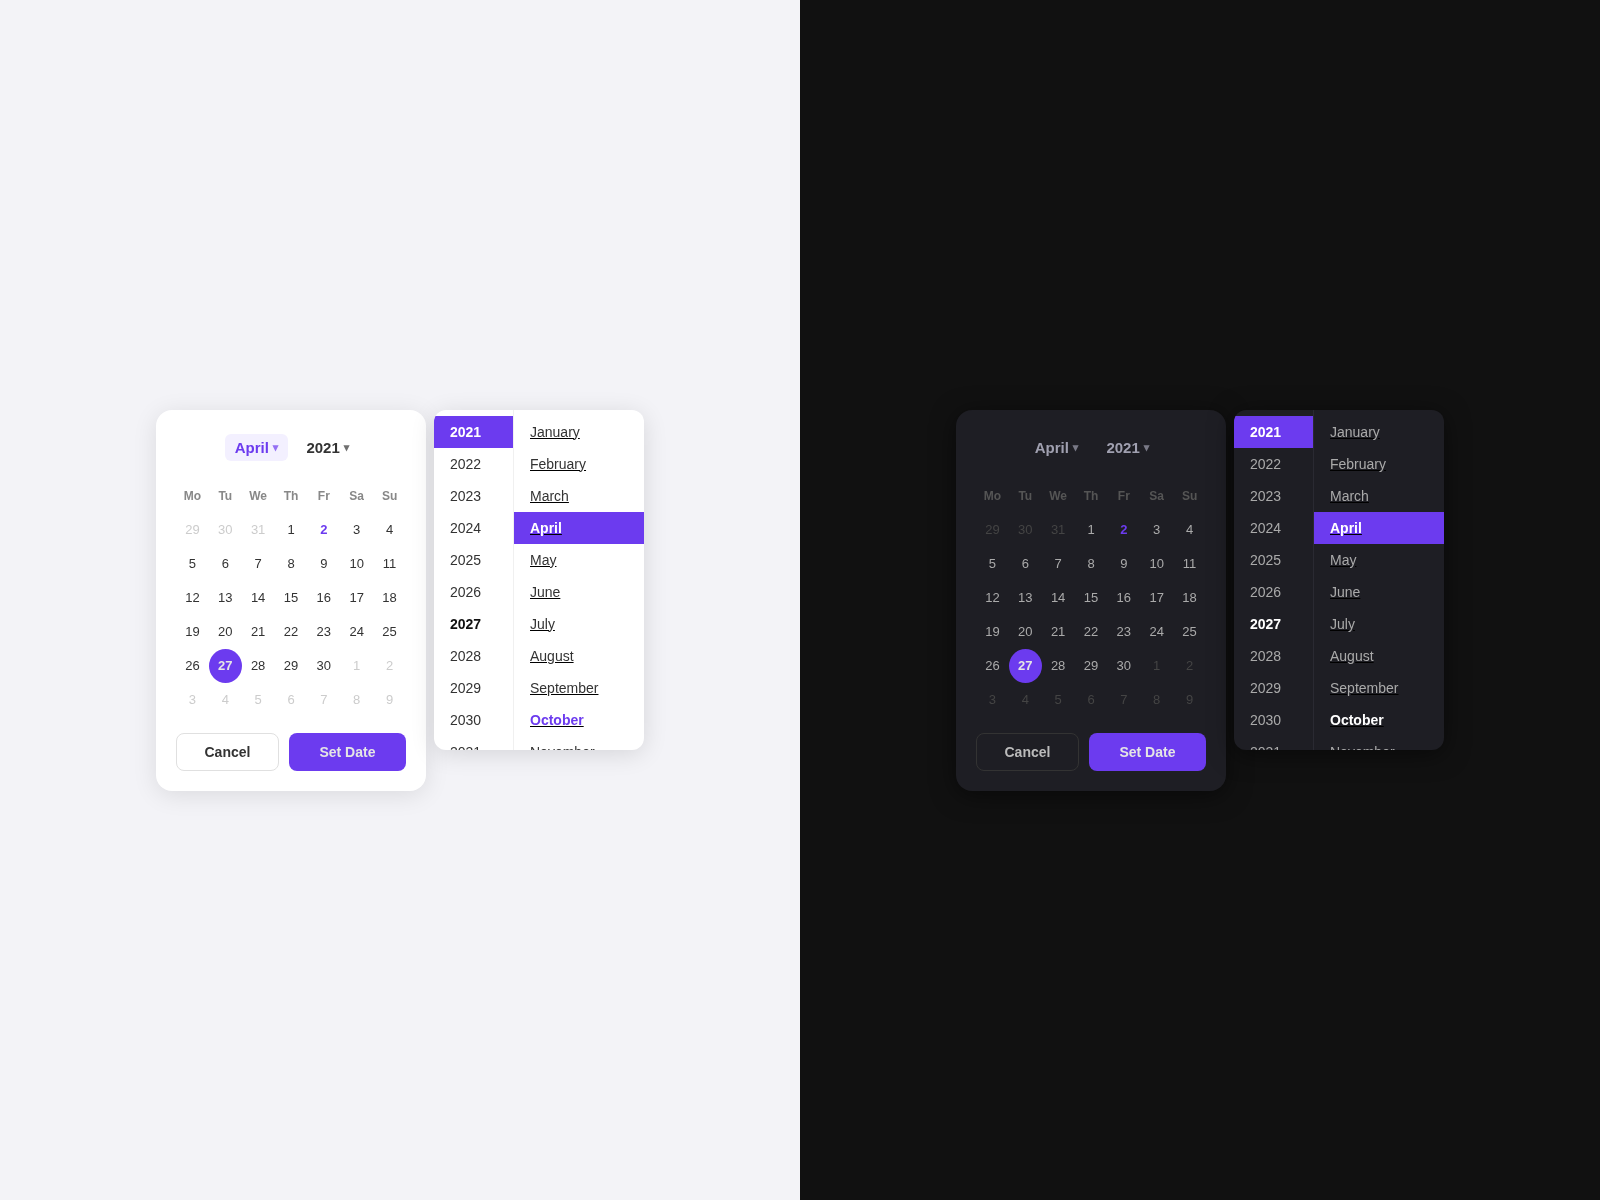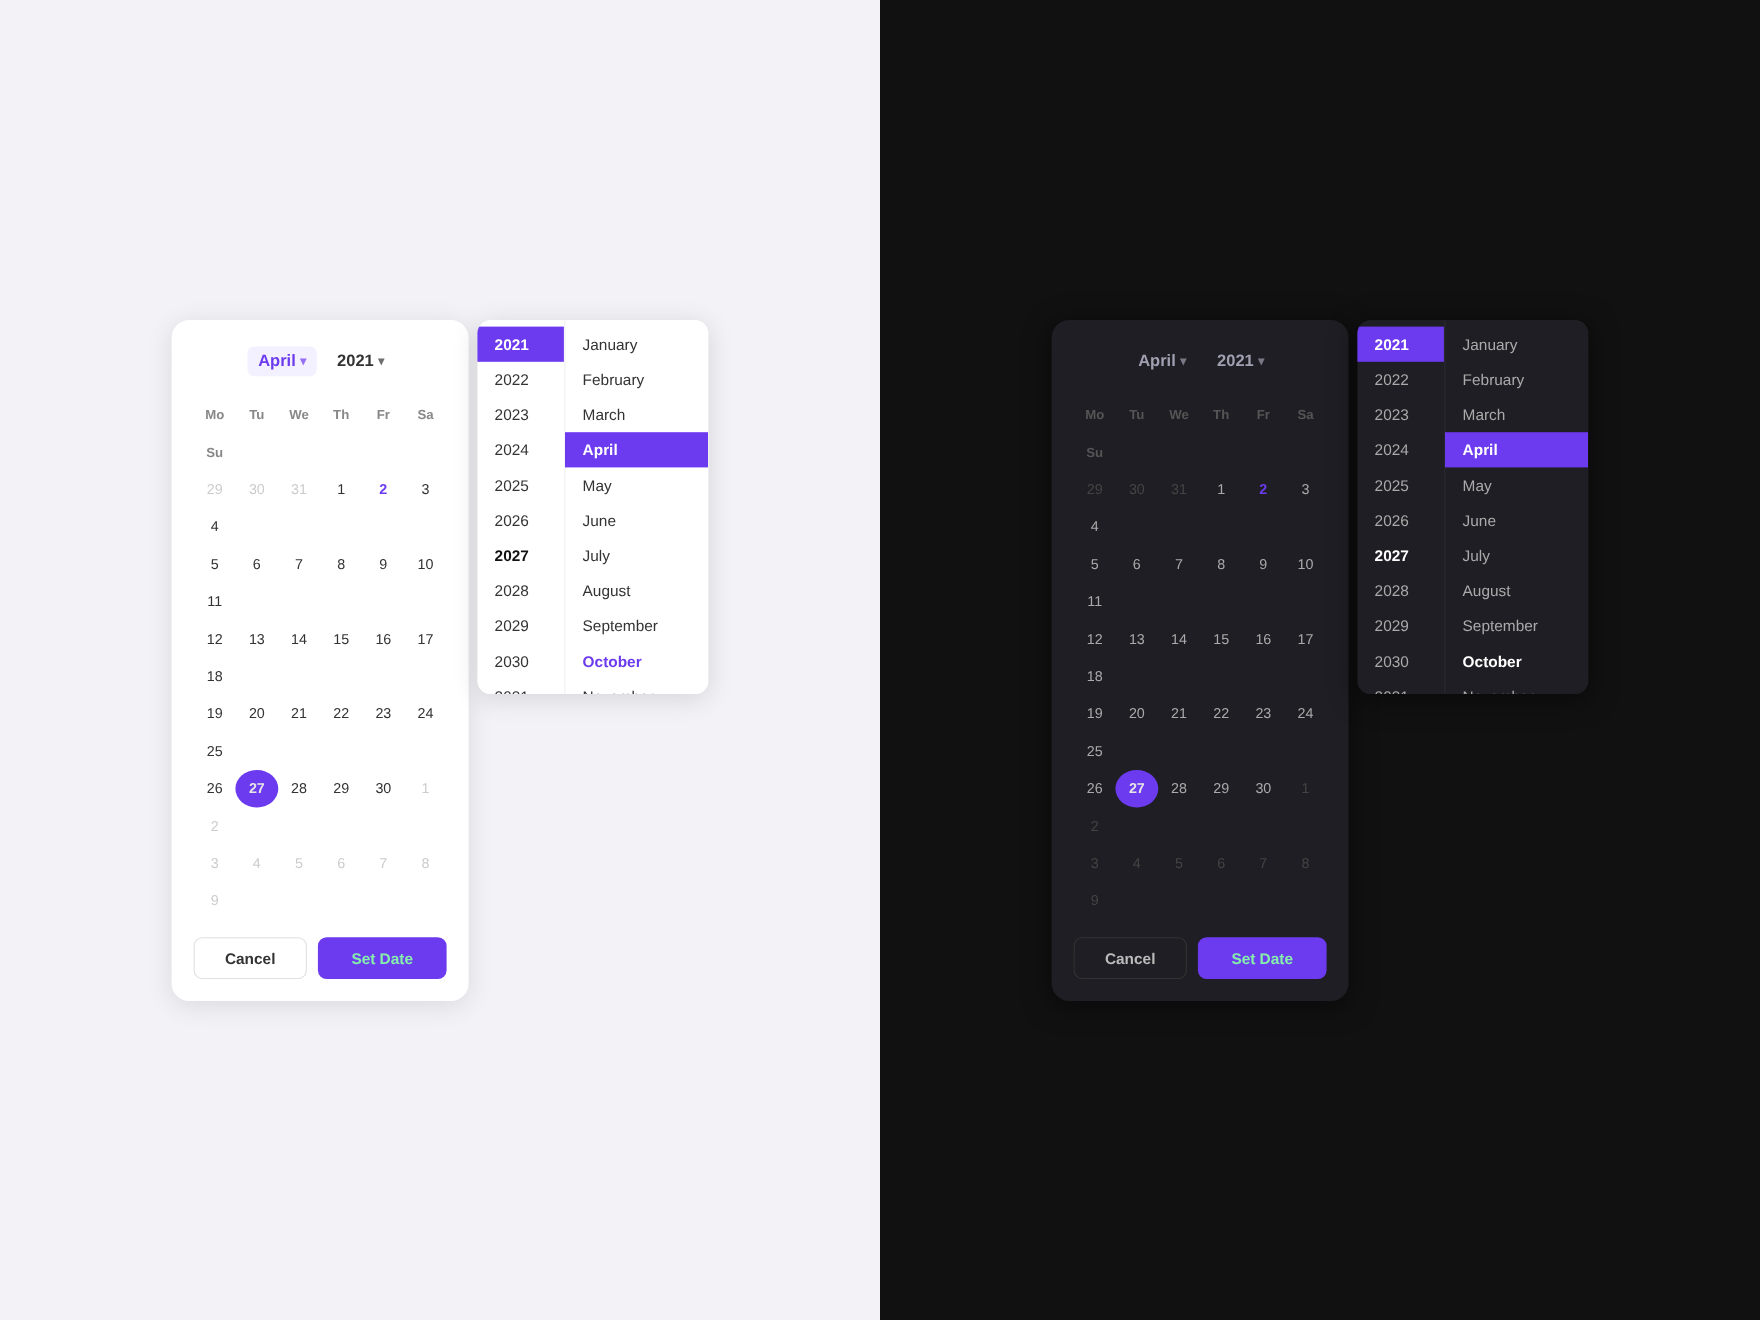--- a/index.html
+++ b/index.html
@@ -88,21 +88,21 @@
     .chevron {
       font-size: 11px;
       opacity: 0.7;
     }
 
     .cal-grid {
       width: 100%;
     }
     .cal-row {
       display: grid;
-      grid-template-columns: repeat(6, 1fr);
+      grid-template-columns: repeat(7, 1fr);
       gap: 0;
     }
     .cal-cell {
       display: flex;
       align-items: center;
       justify-content: center;
       height: 34px;
       font-size: 13px;
       color: #333;
       border-radius: 50%;
@@ -152,21 +152,21 @@
       color: #bbb;
     }
     .btn-set {
       flex: 1.2;
       background: #6c3bef;
       border: none;
       border-radius: 8px;
       padding: 10px;
       font-size: 14px;
       font-weight: 700;
-      color: #86efac;
+      color: #e5e5e5;
       cursor: pointer;
     }
 
     
     .dropdown-panel {
       display: flex;
       background: #ffffff;
       border-radius: 12px;
       box-shadow: 0 4px 24px rgba(0,0,0,0.12);
       overflow: hidden;
@@ -184,20 +184,21 @@
     }
     .year-list {
       width: 80px;
       border-right: 1px solid #f0f0f0;
     }
     .year-list.dark {
       border-right-color: #2a2a32;
     }
     .month-list {
       width: 130px;
+      text-decoration: underline;
     }
 
     .list-item {
       padding: 8px 16px;
       font-size: 14px;
       color: #333;
       cursor: pointer;
       white-space: nowrap;
     }
     .list-item.dark { color: #aaa; }

